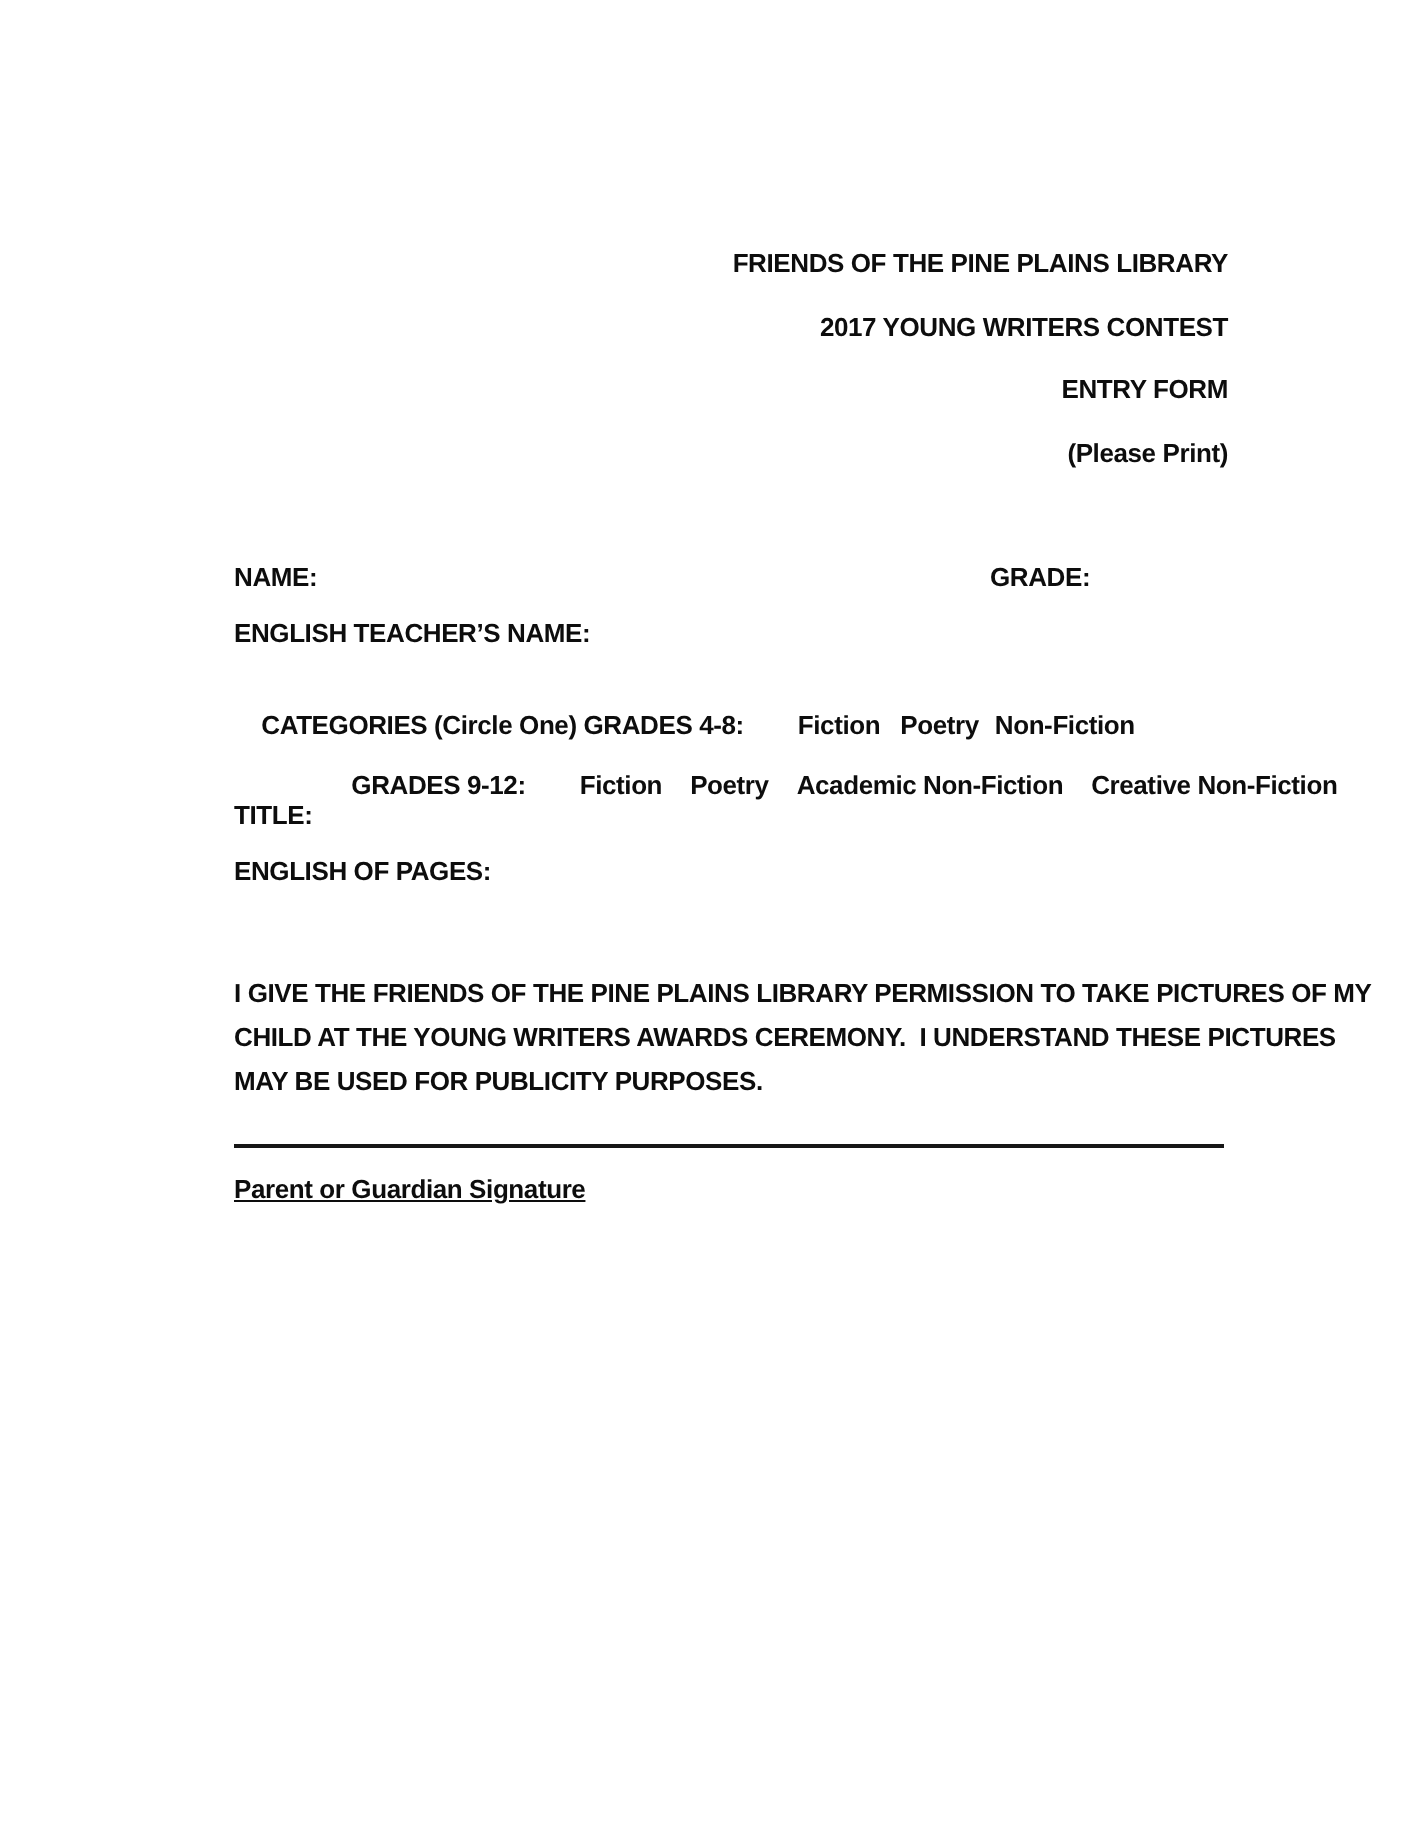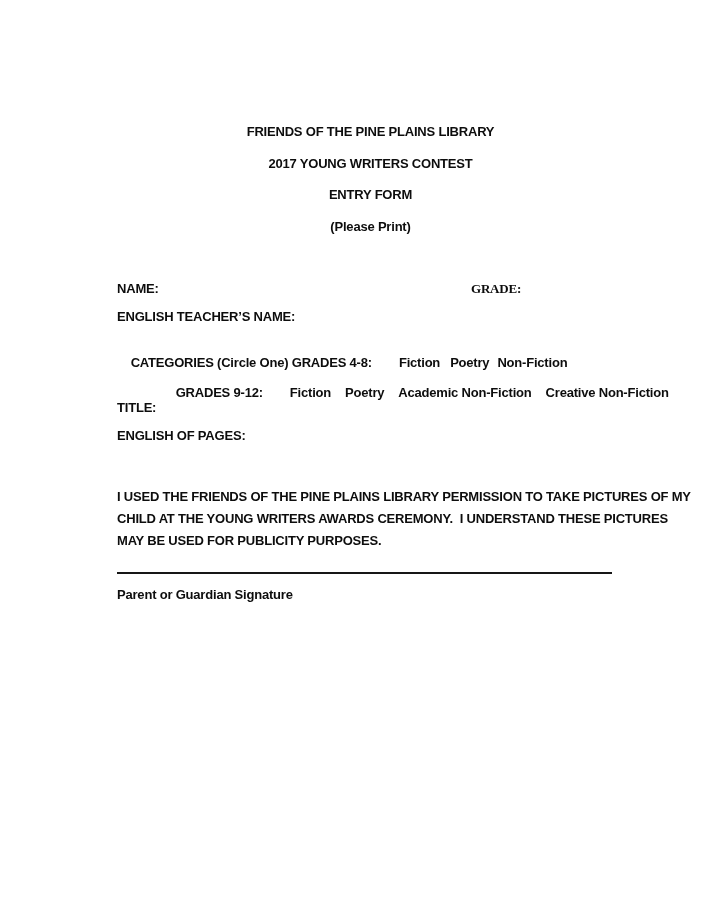--- a/index.html
+++ b/index.html
@@ -19,22 +19,22 @@
     color: #0d0d0d;
     overflow: hidden;
   }
   .line {
     position: absolute;
     line-height: 16px;
     white-space: pre;
   }
   .centered {
     left: 117px;
-    right: 90px;
-    text-align: center;
+    right: 100px;
+    text-align: right;
   }
   .leftcol { left: 117px; }
   .opt { margin-left: 14px; }
   .opt-first { margin-left: 27px; }
   .para-line {
     position: absolute;
     left: 117px;
     line-height: 22px;
     white-space: pre;
   }
@@ -54,37 +54,37 @@
   <div class="line centered" style="top:124px;">FRIENDS OF THE PINE PLAINS LIBRARY</div>
 
   <div class="line centered" style="top:156px;">2017 YOUNG WRITERS CONTEST</div>
 
   <div class="line centered" style="top:187px;">ENTRY FORM</div>
 
   <div class="line centered" style="top:219px;">(Please Print)</div>
 
   <div class="line leftcol" style="top:281px;text-align:right;">NAME:</div>
 
-  <div class="line" style="top:281px; left:471px;font-family:Liberation Serif, serif;">GRADE:</div>
+  <div class="line" style="top:281px; left:495px;">GRADE:</div>
 
   <div class="line leftcol" style="top:309px;">ENGLISH TEACHER’S NAME:</div>
 
   <div class="line leftcol" style="top:339px;">
     <span>CATEGORIES (Circle One) GRADES 4-8:</span><span class="opt opt-first">Fiction</span><span class="opt" style="margin-left:10px;">Poetry</span><span class="opt" style="margin-left:8px;">Non-Fiction</span>
   </div>
 
   <div class="line" style="top:369px; left:162px;">
     <span>GRADES 9-12:</span><span class="opt opt-first">Fiction</span><span class="opt">Poetry</span><span class="opt">Academic Non-Fiction</span><span class="opt">Creative Non-Fiction</span>
   </div>
 
   <div class="line leftcol" style="top:400px;">TITLE:</div>
 
   <div class="line leftcol" style="top:428px;">ENGLISH OF PAGES:</div>
 
-  <div class="para-line" style="top:486px;">I USED THE FRIENDS OF THE PINE PLAINS LIBRARY PERMISSION TO TAKE PICTURES OF MY</div>
+  <div class="para-line" style="top:486px;">I GIVE THE FRIENDS OF THE PINE PLAINS LIBRARY PERMISSION TO TAKE PICTURES OF MY</div>
   <div class="para-line" style="top:508px;">CHILD AT THE YOUNG WRITERS AWARDS CEREMONY.  I UNDERSTAND THESE PICTURES</div>
   <div class="para-line" style="top:530px;">MAY BE USED FOR PUBLICITY PURPOSES.</div>
 
   <div class="sig-rule" style="top:572px;"></div>
 
-  <div class="line leftcol" style="top:587px;">Parent or Guardian Signature</div>
+  <div class="line leftcol" style="top:587px;text-decoration:underline;">Parent or Guardian Signature</div>
 
 </div>
 
 </body></html>

